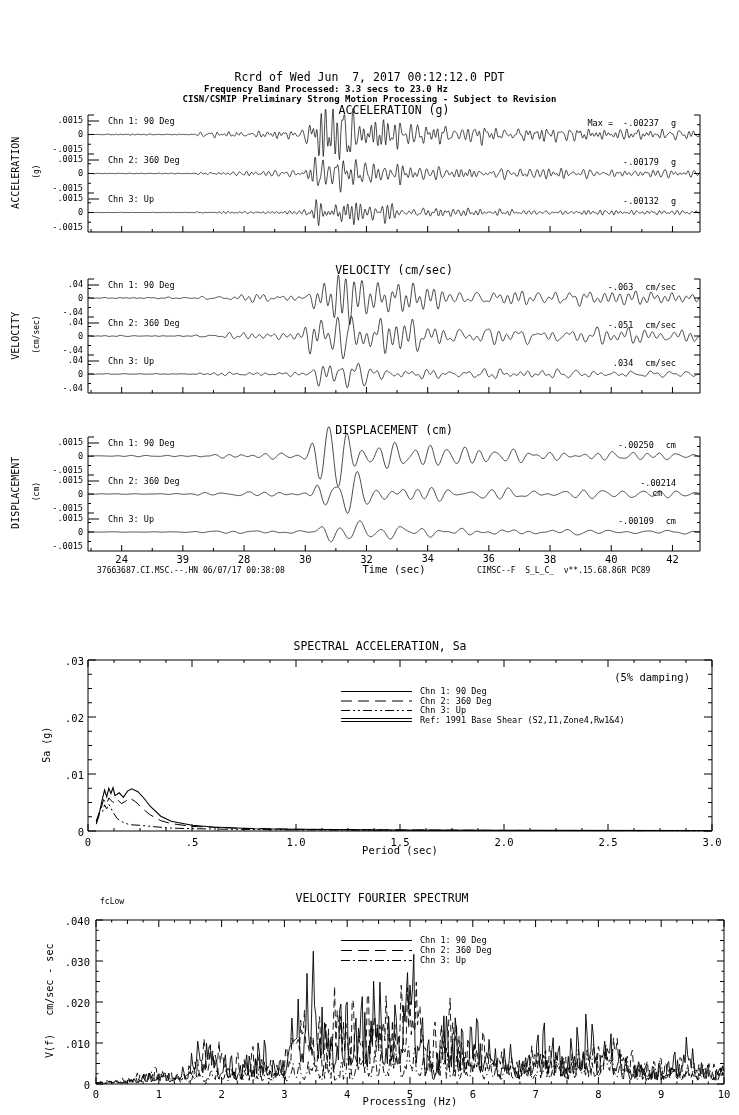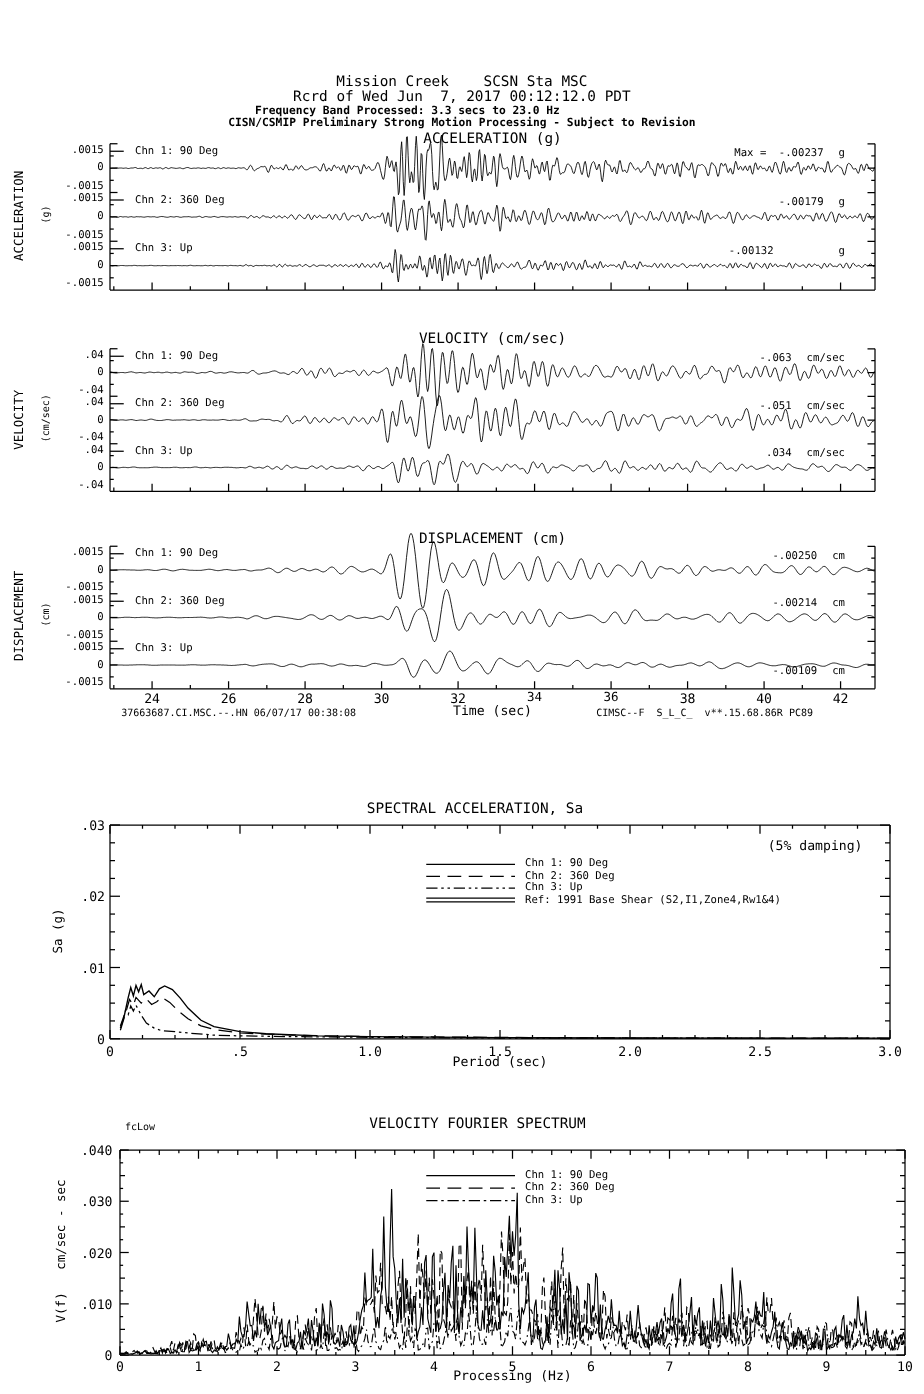--- a/index.html
+++ b/index.html
@@ -421,21 +421,20 @@
         <line x1="717" y1="920" x2="724" y2="920" stroke="#000" stroke-width="1"></line>
         <polyline points="341,940.5 412,940.5" fill="none" stroke="#000" stroke-width="1"></polyline>
         <polyline points="341,950.5 412,950.5" fill="none" stroke="#000" stroke-width="1" stroke-dasharray="11,6"></polyline>
         <polyline points="341,960.5 412,960.5" fill="none" stroke="#000" stroke-width="1" stroke-dasharray="9,3,2,3"></polyline>
         <polyline points="96.0,1082.8 97.3,1082.6 98.5,1082.7 99.8,1082.4 101.0,1081.4 102.3,1083.0 103.5,1083.4 104.8,1083.1 106.0,1083.2 107.3,1082.7 108.6,1082.2 109.8,1080.8 111.1,1082.6 112.3,1082.9 113.6,1083.0 114.8,1081.4 116.1,1080.4 117.4,1082.1 118.6,1082.1 119.9,1082.9 121.1,1083.2 122.4,1082.4 123.6,1082.8 124.9,1080.6 126.1,1082.9 127.4,1080.5 128.7,1080.7 129.9,1080.8 131.2,1079.2 132.4,1081.8 133.7,1078.9 134.9,1079.5 136.2,1082.8 137.4,1081.9 138.7,1081.9 140.0,1079.9 141.2,1082.1 142.5,1076.0 143.7,1076.2 145.0,1081.1 146.2,1081.3 147.5,1081.4 148.8,1073.6 150.0,1073.4 151.3,1082.0 152.5,1080.1 153.8,1080.8 155.0,1080.3 156.3,1079.9 157.5,1075.0 158.8,1073.6 160.1,1079.6 161.3,1075.6 162.6,1077.4 163.8,1073.5 165.1,1073.0 166.3,1080.9 167.6,1075.6 168.8,1080.5 170.1,1082.0 171.4,1080.0 172.6,1080.5 173.9,1078.1 175.1,1079.6 176.4,1074.8 177.6,1078.4 178.9,1079.1 180.2,1077.3 181.4,1077.1 182.7,1066.9 183.9,1072.2 185.2,1078.2 186.4,1078.3 187.7,1078.7 188.9,1071.5 190.2,1074.1 191.5,1053.3 192.7,1064.9 194.0,1069.6 195.2,1069.3 196.5,1060.2 197.7,1041.2 199.0,1051.5 200.2,1060.6 201.5,1060.4 202.8,1072.8 204.0,1064.3 205.3,1069.9 206.5,1043.0 207.8,1059.5 209.0,1046.8 210.3,1046.2 211.6,1061.4 212.8,1057.4 214.1,1068.1 215.3,1064.8 216.6,1060.0 217.8,1076.6 219.1,1079.1 220.3,1074.3 221.6,1073.2 222.9,1072.5 224.1,1062.0 225.4,1054.8 226.6,1073.2 227.9,1077.6 229.1,1077.3 230.4,1059.3 231.6,1055.7 232.9,1074.2 234.2,1072.1 235.4,1079.4 236.7,1079.1 237.9,1074.4 239.2,1073.2 240.4,1065.5 241.7,1079.6 243.0,1064.6 244.2,1067.7 245.5,1063.2 246.7,1054.8 248.0,1075.4 249.2,1056.0 250.5,1065.2 251.7,1076.9 253.0,1070.0 254.3,1077.2 255.5,1060.0 256.8,1074.1 258.0,1042.9 259.3,1051.8 260.5,1069.1 261.8,1066.0 263.0,1070.7 264.3,1040.2 265.6,1046.8 266.8,1074.4 268.1,1075.4 269.3,1073.9 270.6,1071.0 271.8,1077.4 273.1,1060.0 274.4,1065.5 275.6,1075.1 276.9,1073.2 278.1,1074.8 279.4,1061.7 280.6,1059.9 281.9,1072.1 283.1,1060.5 284.4,1075.5 285.7,1072.3 286.9,1065.6 288.2,1055.1 289.4,1048.4 290.7,1044.5 291.9,1018.1 293.2,1042.0 294.4,1040.1 295.7,1039.5 297.0,1037.8 298.2,999.0 299.5,1044.3 300.7,1062.1 302.0,1053.7 303.2,1062.5 304.5,1036.6 305.8,1029.9 307.0,973.3 308.3,1029.4 309.5,1044.9 310.8,1049.6 312.0,996.4 313.3,951.2 314.5,1005.3 315.8,1014.9 317.1,1043.2 318.3,1058.5 319.6,1038.7 320.8,1058.4 322.1,1007.0 323.3,1054.2 324.6,1022.6 325.8,1033.1 327.1,1046.8 328.4,1038.2 329.6,1058.9 330.9,1037.2 332.1,1037.2 333.4,1071.5 334.6,1065.5 335.9,1061.6 337.2,1045.8 338.4,1060.0 339.7,1009.8 340.9,1004.1 342.2,1054.8 343.4,1060.6 344.7,1066.2 345.9,1005.4 347.2,1002.1 348.5,1065.3 349.7,1055.8 351.0,1063.8 352.2,1062.8 353.5,1057.2 354.7,1033.9 356.0,1018.2 357.2,1061.1 358.5,1028.0 359.8,1038.5 361.0,1010.3 362.3,996.6 363.5,1066.4 364.8,1012.3 366.0,1049.2 367.3,1067.2 368.6,1045.8 369.8,1053.5 371.1,1020.8 372.3,1044.4 373.6,981.3 374.8,1014.2 376.1,1038.0 377.3,1028.3 378.6,1042.7 379.9,982.2 381.1,1018.2 382.4,1059.9 383.6,1064.2 384.9,1064.2 386.1,1048.2 387.4,1063.6 388.6,1016.3 389.9,1042.2 391.2,1060.6 392.4,1057.1 393.7,1043.1 394.9,1004.7 396.2,1017.6 397.4,1044.4 398.7,1036.7 400.0,1063.6 401.2,1049.3 402.5,1052.9 403.7,1005.6 405.0,1021.6 406.2,996.7 407.5,972.6 408.7,1009.1 410.0,985.1 411.3,1004.6 412.5,988.8 413.8,954.3 415.0,1043.4 416.3,1063.1 417.5,1045.9 418.8,1050.7 420.0,1046.3 421.3,1031.8 422.6,1017.8 423.8,1059.0 425.1,1071.9 426.3,1073.3 427.6,1045.7 428.8,1039.7 430.1,1067.0 431.4,1068.1 432.6,1078.5 433.9,1079.5 435.1,1074.9 436.4,1072.0 437.6,1053.2 438.9,1074.4 440.1,1046.4 441.4,1048.8 442.7,1039.8 443.9,1015.8 445.2,1057.0 446.4,1016.3 447.7,1031.6 448.9,1067.6 450.2,1055.5 451.4,1067.1 452.7,1039.2 454.0,1071.7 455.2,1017.8 456.5,1031.3 457.7,1061.9 459.0,1060.2 460.2,1071.0 461.5,1028.7 462.8,1032.4 464.0,1072.5 465.3,1068.8 466.5,1065.6 467.8,1059.9 469.0,1066.1 470.3,1026.9 471.5,1027.6 472.8,1058.6 474.1,1044.3 475.3,1048.6 476.6,1018.5 477.8,1022.2 479.1,1064.7 480.3,1043.6 481.6,1070.4 482.8,1071.0 484.1,1063.4 485.4,1059.4 486.6,1052.6 487.9,1058.4 489.1,1039.4 490.4,1057.3 491.6,1060.3 492.9,1060.2 494.2,1065.5 495.4,1048.6 496.7,1067.1 497.9,1076.5 499.2,1074.2 500.4,1077.9 501.7,1067.9 502.9,1068.8 504.2,1048.6 505.5,1064.6 506.7,1072.2 508.0,1073.5 509.2,1059.5 510.5,1044.1 511.7,1059.0 513.0,1066.8 514.2,1071.8 515.5,1076.5 516.8,1071.4 518.0,1078.0 519.3,1060.3 520.5,1072.1 521.8,1063.5 523.0,1064.3 524.3,1067.1 525.6,1057.6 526.8,1067.0 528.1,1058.2 529.3,1054.8 530.6,1075.6 531.8,1073.9 533.1,1069.6 534.3,1062.6 535.6,1067.0 536.9,1042.6 538.1,1034.9 539.4,1064.2 540.6,1069.3 541.9,1074.2 543.1,1031.2 544.4,1022.9 545.6,1065.6 546.9,1060.0 548.2,1067.5 549.4,1068.4 550.7,1061.0 551.9,1050.3 553.2,1037.7 554.4,1073.1 555.7,1052.1 557.0,1060.3 558.2,1050.9 559.5,1045.9 560.7,1076.1 562.0,1056.4 563.2,1068.8 564.5,1077.1 565.7,1068.5 567.0,1073.2 568.3,1056.4 569.5,1070.0 570.8,1038.5 572.0,1050.2 573.3,1062.8 574.5,1056.4 575.8,1066.9 577.0,1027.3 578.3,1040.2 579.6,1069.1 580.8,1071.1 582.1,1066.6 583.3,1053.4 584.6,1068.9 585.8,1014.1 587.1,1034.2 588.4,1060.1 589.6,1057.1 590.9,1051.4 592.1,1024.2 593.4,1036.1 594.6,1063.4 595.9,1057.8 597.1,1075.0 598.4,1070.8 599.7,1070.1 600.9,1055.5 602.2,1057.6 603.4,1053.8 604.7,1041.3 605.9,1055.8 607.2,1048.6 608.4,1052.6 609.7,1053.1 611.0,1033.7 612.2,1065.9 613.5,1074.9 614.7,1068.1 616.0,1071.2 617.2,1065.6 618.5,1061.3 619.8,1049.5 621.0,1069.5 622.3,1077.8 623.5,1079.1 624.8,1065.0 626.0,1058.3 627.3,1071.4 628.5,1073.0 629.8,1079.0 631.1,1079.6 632.3,1074.3 633.6,1075.9 634.8,1064.8 636.1,1077.5 637.3,1068.2 638.6,1070.6 639.8,1070.3 641.1,1064.6 642.4,1075.6 643.6,1069.2 644.9,1072.4 646.1,1080.7 647.4,1078.2 648.6,1079.6 649.9,1073.7 651.2,1079.7 652.4,1066.5 653.7,1067.4 654.9,1076.5 656.2,1075.7 657.4,1080.1 658.7,1063.3 659.9,1063.4 661.2,1079.9 662.5,1077.8 663.7,1077.0 665.0,1075.7 666.2,1076.2 667.5,1063.9 668.7,1061.5 670.0,1075.9 671.2,1067.8 672.5,1069.4 673.8,1055.6 675.0,1052.1 676.3,1076.1 677.5,1059.8 678.8,1074.2 680.0,1075.8 681.3,1068.0 682.6,1066.0 683.8,1054.8 685.1,1062.7 686.3,1037.0 687.6,1054.9 688.8,1060.3 690.1,1058.7 691.3,1068.2 692.6,1048.6 693.9,1065.4 695.1,1076.7 696.4,1076.0 697.6,1079.5 698.9,1073.3 700.1,1076.0 701.4,1062.7 702.6,1071.6 703.9,1077.8 705.2,1078.5 706.4,1072.7 707.7,1065.0 708.9,1070.6 710.2,1076.2 711.4,1077.4 712.7,1080.0 714.0,1077.2 715.2,1080.3 716.5,1069.3 717.7,1074.6 719.0,1069.9 720.2,1068.1 721.5,1071.7 722.7,1065.8 724.0,1071.2" fill="none" stroke="#000" stroke-width="0.9"></polyline>
         <polyline points="96.0,1082.8 97.3,1082.6 98.5,1082.8 99.8,1082.6 101.0,1082.5 102.3,1082.7 103.5,1081.3 104.8,1082.0 106.0,1081.4 107.3,1080.4 108.6,1082.0 109.8,1081.8 111.1,1081.8 112.3,1081.7 113.6,1081.0 114.8,1081.8 116.1,1080.7 117.4,1082.8 118.6,1082.6 119.9,1082.7 121.1,1079.0 122.4,1078.1 123.6,1081.0 124.9,1082.4 126.1,1082.8 127.4,1080.7 128.7,1078.4 129.9,1082.4 131.2,1078.4 132.4,1082.4 133.7,1079.2 134.9,1080.4 136.2,1076.6 137.4,1072.9 138.7,1080.4 140.0,1074.4 141.2,1076.2 142.5,1077.6 143.7,1074.1 145.0,1079.9 146.2,1073.9 147.5,1079.6 148.8,1073.3 150.0,1076.0 151.3,1078.3 152.5,1074.2 153.8,1079.4 155.0,1067.2 156.3,1068.5 157.5,1078.7 158.8,1078.8 160.1,1080.8 161.3,1073.8 162.6,1076.4 163.8,1076.2 165.1,1077.0 166.3,1079.7 167.6,1080.3 168.8,1079.0 170.1,1071.9 171.4,1072.7 172.6,1080.7 173.9,1077.5 175.1,1079.8 176.4,1077.1 177.6,1077.0 178.9,1080.0 180.2,1078.1 181.4,1080.2 182.7,1078.3 183.9,1080.6 185.2,1076.9 186.4,1075.1 187.7,1075.0 188.9,1065.7 190.2,1071.1 191.5,1074.4 192.7,1070.8 194.0,1074.8 195.2,1061.9 196.5,1076.9 197.7,1059.6 199.0,1072.5 200.2,1075.6 201.5,1074.2 202.8,1054.4 204.0,1038.8 205.3,1053.0 206.5,1068.4 207.8,1071.2 209.0,1064.8 210.3,1044.6 211.6,1065.3 212.8,1050.9 214.1,1066.7 215.3,1055.0 216.6,1062.2 217.8,1058.9 219.1,1041.2 220.3,1063.1 221.6,1053.4 222.9,1054.3 224.1,1068.0 225.4,1063.9 226.6,1070.9 227.9,1068.2 229.1,1070.4 230.4,1068.2 231.6,1067.3 232.9,1076.7 234.2,1071.8 235.4,1077.7 236.7,1053.7 237.9,1052.7 239.2,1071.0 240.4,1077.8 241.7,1076.0 243.0,1064.2 244.2,1059.7 245.5,1070.9 246.7,1061.6 248.0,1074.6 249.2,1068.7 250.5,1071.5 251.7,1052.2 253.0,1046.4 254.3,1076.4 255.5,1056.8 256.8,1065.3 258.0,1062.6 259.3,1054.6 260.5,1076.8 261.8,1059.4 263.0,1076.8 264.3,1061.9 265.6,1071.0 266.8,1070.8 268.1,1066.3 269.3,1074.4 270.6,1060.1 271.8,1066.2 273.1,1075.9 274.4,1073.3 275.6,1079.5 276.9,1065.0 278.1,1074.3 279.4,1065.9 280.6,1071.7 281.9,1075.2 283.1,1078.5 284.4,1068.9 285.7,1047.7 286.9,1048.2 288.2,1068.9 289.4,1061.6 290.7,1064.0 291.9,1038.1 293.2,1044.6 294.4,1045.3 295.7,1044.2 297.0,1042.6 298.2,1039.4 299.5,1050.2 300.7,1020.4 302.0,1034.2 303.2,1032.8 304.5,1010.2 305.8,1044.5 307.0,1046.2 308.3,1045.4 309.5,1052.5 310.8,1037.3 312.0,1056.9 313.3,1037.0 314.5,1065.8 315.8,1066.8 317.1,1065.6 318.3,1029.6 319.6,1016.7 320.8,1046.9 322.1,1066.8 323.3,1071.3 324.6,1050.7 325.8,1024.0 327.1,1068.6 328.4,1028.9 329.6,1066.2 330.9,1038.8 332.1,1051.0 333.4,1022.3 334.6,986.6 335.9,1046.4 337.2,1010.7 338.4,1022.1 339.7,1038.9 340.9,1016.5 342.2,1051.2 343.4,1022.1 344.7,1051.4 345.9,1023.5 347.2,1036.5 348.5,1055.1 349.7,1035.5 351.0,1067.3 352.2,999.9 353.5,1002.5 354.7,1055.1 356.0,1059.1 357.2,1065.4 358.5,1035.3 359.8,1042.4 361.0,1045.5 362.3,1041.0 363.5,1060.1 364.8,1058.9 366.0,1053.4 367.3,997.2 368.6,994.6 369.8,1063.7 371.1,1028.2 372.3,1046.6 373.6,1024.0 374.8,1016.1 376.1,1051.8 377.3,1024.7 378.6,1051.5 379.9,1025.7 381.1,1048.5 382.4,1029.4 383.6,1022.3 384.9,1040.8 386.1,995.9 387.4,1025.3 388.6,1048.2 389.9,1038.1 391.2,1060.2 392.4,1020.5 393.7,1068.3 394.9,1024.6 396.2,1054.4 397.4,1065.4 398.7,1062.4 400.0,1027.5 401.2,985.3 402.5,1006.9 403.7,1050.4 405.0,1052.1 406.2,1041.4 407.5,987.5 408.7,1028.3 410.0,1001.6 411.3,1034.7 412.5,1018.8 413.8,1030.8 415.0,1027.9 416.3,982.1 417.5,1024.9 418.8,1012.4 420.0,1006.2 421.3,1043.0 422.6,1035.0 423.8,1048.0 425.1,1048.0 426.3,1051.8 427.6,1056.9 428.8,1056.7 430.1,1071.5 431.4,1063.7 432.6,1069.7 433.9,1029.9 435.1,1022.0 436.4,1053.9 437.6,1071.3 438.9,1065.4 440.1,1042.7 441.4,1025.1 442.7,1058.6 443.9,1030.6 445.2,1066.0 446.4,1047.9 447.7,1056.6 448.9,1015.6 450.2,998.1 451.4,1059.8 452.7,1022.6 454.0,1039.6 455.2,1040.5 456.5,1024.4 457.7,1068.2 459.0,1036.0 460.2,1071.6 461.5,1042.5 462.8,1058.6 464.0,1061.2 465.3,1052.1 466.5,1071.0 467.8,1038.4 469.0,1043.9 470.3,1066.5 471.5,1062.1 472.8,1073.7 474.1,1046.3 475.3,1061.0 476.6,1049.3 477.8,1057.1 479.1,1067.2 480.3,1073.4 481.6,1060.7 482.8,1031.7 484.1,1037.3 485.4,1070.7 486.6,1063.1 487.9,1069.0 489.1,1053.5 490.4,1057.9 491.6,1064.9 492.9,1062.7 494.2,1066.8 495.4,1063.2 496.7,1069.4 497.9,1056.9 499.2,1060.3 500.4,1064.2 501.7,1051.7 502.9,1066.2 504.2,1068.6 505.5,1067.1 506.7,1072.6 508.0,1064.5 509.2,1075.0 510.5,1065.6 511.7,1076.5 513.0,1078.2 514.2,1076.9 515.5,1067.1 516.8,1061.9 518.0,1069.4 519.3,1077.8 520.5,1079.3 521.8,1072.6 523.0,1061.0 524.3,1076.0 525.6,1063.0 526.8,1075.3 528.1,1066.6 529.3,1070.9 530.6,1061.6 531.8,1045.9 533.1,1065.5 534.3,1054.4 535.6,1055.7 536.9,1063.9 538.1,1052.7 539.4,1065.3 540.6,1054.2 541.9,1064.2 543.1,1054.9 544.4,1059.5 545.6,1070.5 546.9,1061.6 548.2,1075.7 549.4,1045.9 550.7,1047.7 551.9,1070.3 553.2,1073.9 554.4,1075.4 555.7,1064.8 557.0,1064.9 558.2,1069.9 559.5,1066.5 560.7,1076.1 562.0,1074.8 563.2,1074.7 564.5,1057.8 565.7,1057.0 567.0,1079.2 568.3,1067.7 569.5,1072.9 570.8,1066.8 572.0,1061.8 573.3,1075.4 574.5,1063.2 575.8,1074.4 577.0,1062.4 578.3,1070.2 579.6,1063.7 580.8,1058.8 582.1,1070.0 583.3,1049.9 584.6,1060.0 585.8,1070.6 587.1,1066.5 588.4,1077.0 589.6,1060.5 590.9,1076.1 592.1,1062.6 593.4,1071.3 594.6,1076.4 595.9,1075.4 597.1,1064.5 598.4,1046.4 599.7,1052.3 600.9,1072.7 602.2,1071.7 603.4,1069.8 604.7,1050.1 605.9,1061.5 607.2,1056.9 608.4,1063.5 609.7,1059.8 611.0,1061.3 612.2,1061.0 613.5,1037.9 614.7,1051.3 616.0,1049.5 617.2,1038.5 618.5,1059.1 619.8,1054.5 621.0,1058.3 622.3,1060.9 623.5,1057.7 624.8,1063.7 626.0,1057.8 627.3,1073.3 628.5,1070.0 629.8,1073.1 631.1,1054.3 632.3,1050.3 633.6,1067.2 634.8,1078.3 636.1,1075.7 637.3,1069.1 638.6,1061.7 639.8,1076.9 641.1,1065.6 642.4,1079.4 643.6,1072.6 644.9,1076.1 646.1,1066.0 647.4,1061.0 648.6,1076.0 649.9,1069.4 651.2,1073.3 652.4,1074.4 653.7,1070.0 654.9,1079.1 656.2,1071.8 657.4,1079.4 658.7,1071.4 659.9,1074.9 661.2,1075.9 662.5,1070.6 663.7,1079.5 665.0,1062.7 666.2,1064.4 667.5,1075.6 668.7,1074.3 670.0,1078.3 671.2,1067.7 672.5,1072.3 673.8,1069.4 675.0,1071.1 676.3,1077.0 677.5,1078.8 678.8,1074.0 680.0,1057.4 681.3,1058.7 682.6,1078.6 683.8,1073.0 685.1,1076.6 686.3,1069.1 687.6,1069.7 688.8,1075.4 690.1,1072.6 691.3,1076.4 692.6,1073.8 693.9,1076.8 695.1,1070.4 696.4,1070.0 697.6,1074.0 698.9,1064.1 700.1,1072.0 701.4,1074.0 702.6,1071.7 703.9,1076.9 705.2,1068.3 706.4,1078.3 707.7,1068.9 708.9,1077.1 710.2,1079.5 711.4,1077.4 712.7,1070.5 714.0,1063.9 715.2,1070.4 716.5,1079.3 717.7,1080.7 719.0,1077.0 720.2,1069.2 721.5,1077.9 722.7,1072.2 724.0,1078.4" fill="none" stroke="#000" stroke-width="0.9" stroke-dasharray="7,4"></polyline>
         <polyline points="96.0,1082.7 97.3,1083.3 98.5,1083.4 99.8,1083.4 101.0,1082.6 102.3,1082.1 103.5,1083.2 104.8,1083.2 106.0,1083.4 107.3,1083.4 108.6,1083.0 109.8,1082.6 111.1,1081.4 112.3,1083.2 113.6,1082.1 114.8,1082.4 116.1,1081.6 117.4,1080.6 118.6,1082.6 119.9,1081.5 121.1,1082.4 122.4,1083.1 123.6,1082.6 124.9,1083.1 126.1,1081.1 127.4,1083.2 128.7,1079.4 129.9,1079.8 131.2,1081.2 132.4,1080.3 133.7,1082.8 134.9,1077.2 136.2,1078.0 137.4,1082.3 138.7,1082.6 140.0,1081.4 141.2,1080.3 142.5,1082.1 143.7,1074.7 145.0,1075.3 146.2,1081.5 147.5,1079.8 148.8,1078.9 150.0,1071.6 151.3,1071.8 152.5,1080.5 153.8,1076.9 155.0,1081.1 156.3,1080.7 157.5,1079.3 158.8,1074.8 160.1,1073.8 161.3,1076.7 162.6,1071.5 163.8,1075.8 165.1,1074.6 166.3,1074.6 167.6,1078.8 168.8,1073.0 170.1,1079.4 171.4,1081.5 172.6,1080.4 173.9,1081.3 175.1,1078.7 176.4,1078.6 177.6,1073.7 178.9,1078.0 180.2,1082.1 181.4,1081.7 182.7,1078.2 183.9,1074.4 185.2,1078.2 186.4,1080.3 187.7,1082.0 188.9,1081.8 190.2,1080.7 191.5,1081.2 192.7,1075.6 194.0,1079.6 195.2,1077.6 196.5,1077.5 197.7,1077.4 199.0,1073.3 200.2,1077.5 201.5,1076.6 202.8,1076.6 204.0,1081.7 205.3,1080.8 206.5,1080.6 207.8,1076.8 209.0,1079.4 210.3,1072.3 211.6,1070.8 212.8,1077.3 214.1,1077.0 215.3,1079.6 216.6,1070.5 217.8,1067.8 219.1,1079.7 220.3,1079.0 221.6,1078.7 222.9,1079.2 224.1,1078.2 225.4,1072.0 226.6,1068.7 227.9,1080.8 229.1,1076.0 230.4,1077.3 231.6,1071.0 232.9,1068.9 234.2,1080.2 235.4,1074.9 236.7,1080.2 237.9,1081.4 239.2,1079.1 240.4,1079.0 241.7,1074.3 243.0,1079.7 244.2,1070.6 245.5,1074.0 246.7,1075.6 248.0,1073.4 249.2,1080.3 250.5,1068.9 251.7,1074.1 253.0,1080.0 254.3,1079.7 255.5,1080.2 256.8,1075.9 258.0,1079.1 259.3,1066.3 260.5,1071.2 261.8,1080.4 263.0,1080.3 264.3,1076.4 265.6,1067.8 266.8,1070.7 268.1,1078.7 269.3,1078.1 270.6,1080.2 271.8,1079.5 273.1,1080.8 274.4,1073.4 275.6,1075.5 276.9,1076.1 278.1,1073.7 279.4,1076.0 280.6,1071.8 281.9,1073.2 283.1,1075.8 284.4,1070.9 285.7,1079.6 286.9,1081.1 288.2,1077.9 289.4,1076.8 290.7,1074.9 291.9,1070.7 293.2,1063.6 294.4,1073.2 295.7,1077.3 297.0,1077.2 298.2,1068.5 299.5,1061.3 300.7,1073.5 302.0,1075.3 303.2,1078.7 304.5,1079.7 305.8,1074.5 307.0,1072.4 308.3,1060.5 309.5,1075.3 310.8,1068.8 312.0,1070.8 313.3,1065.8 314.5,1057.7 315.8,1071.6 317.1,1066.7 318.3,1072.0 319.6,1078.3 320.8,1075.8 322.1,1079.6 323.3,1067.6 324.6,1078.4 325.8,1061.7 327.1,1064.2 328.4,1072.6 329.6,1070.0 330.9,1078.3 332.1,1063.2 333.4,1065.0 334.6,1080.1 335.9,1079.7 337.2,1077.0 338.4,1075.2 339.7,1078.1 340.9,1062.9 342.2,1062.4 343.4,1079.4 344.7,1074.5 345.9,1073.5 347.2,1058.5 348.5,1057.1 349.7,1078.5 351.0,1069.1 352.2,1078.9 353.5,1078.1 354.7,1074.2 356.0,1067.8 357.2,1062.5 358.5,1070.8 359.8,1056.5 361.0,1064.7 362.3,1062.3 363.5,1059.7 364.8,1072.8 366.0,1054.0 367.3,1069.2 368.6,1076.3 369.8,1073.2 371.1,1076.8 372.3,1066.6 373.6,1068.8 374.8,1049.5 376.1,1061.8 377.3,1077.2 378.6,1075.6 379.9,1065.3 381.1,1049.2 382.4,1060.4 383.6,1071.1 384.9,1075.5 386.1,1075.4 387.4,1071.8 388.6,1075.9 389.9,1055.5 391.2,1067.1 392.4,1064.5 393.7,1063.4 394.9,1065.1 396.2,1053.9 397.4,1063.9 398.7,1065.0 400.0,1062.2 401.2,1078.3 402.5,1075.8 403.7,1073.5 405.0,1064.9 406.2,1069.0 407.5,1053.6 408.7,1046.5 410.0,1064.8 411.3,1066.4 412.5,1071.4 413.8,1054.6 415.0,1047.7 416.3,1073.0 417.5,1073.5 418.8,1074.1 420.0,1076.0 421.3,1072.3 422.6,1063.8 423.8,1054.2 425.1,1075.9 426.3,1067.9 427.6,1070.3 428.8,1057.9 430.1,1051.2 431.4,1073.0 432.6,1063.1 433.9,1073.7 435.1,1077.0 436.4,1071.7 437.6,1072.8 438.9,1058.7 440.1,1075.7 441.4,1051.0 442.7,1058.7 443.9,1064.9 445.2,1060.0 446.4,1078.4 447.7,1053.4 448.9,1062.4 450.2,1076.8 451.4,1076.8 452.7,1076.3 454.0,1070.3 455.2,1077.7 456.5,1056.2 457.7,1062.1 459.0,1079.1 460.2,1078.0 461.5,1072.8 462.8,1056.5 464.0,1059.1 465.3,1075.7 466.5,1072.1 467.8,1076.7 469.0,1075.7 470.3,1076.1 471.5,1062.3 472.8,1063.3 474.1,1068.1 475.3,1060.5 476.6,1067.1 477.8,1060.6 479.1,1062.6 480.3,1071.6 481.6,1061.7 482.8,1076.1 484.1,1079.2 485.4,1075.3 486.6,1075.5 487.9,1071.9 489.1,1070.0 490.4,1061.3 491.6,1071.6 492.9,1077.2 494.2,1076.6 495.4,1069.6 496.7,1060.7 497.9,1071.6 499.2,1075.2 500.4,1079.1 501.7,1079.0 502.9,1074.1 504.2,1073.7 505.5,1059.9 506.7,1073.3 508.0,1069.0 509.2,1070.2 510.5,1066.4 511.7,1057.7 513.0,1069.9 514.2,1067.9 515.5,1071.2 516.8,1078.5 518.0,1076.4 519.3,1079.2 520.5,1068.4 521.8,1076.9 523.0,1063.2 524.3,1063.8 525.6,1072.7 526.8,1070.5 528.1,1077.1 529.3,1064.8 530.6,1063.4 531.8,1079.3 533.1,1078.7 534.3,1075.9 535.6,1074.7 536.9,1075.9 538.1,1060.9 539.4,1057.3 540.6,1078.0 541.9,1072.3 543.1,1072.0 544.4,1054.1 545.6,1050.3 546.9,1077.0 548.2,1064.6 549.4,1077.8 550.7,1077.8 551.9,1072.2 553.2,1067.7 554.4,1059.9 555.7,1072.5 557.0,1056.2 558.2,1064.4 559.5,1064.0 560.7,1060.8 562.0,1076.2 563.2,1058.0 564.5,1070.0 565.7,1077.6 567.0,1075.8 568.3,1079.2 569.5,1069.3 570.8,1073.2 572.0,1053.9 573.3,1062.5 574.5,1077.5 575.8,1076.2 577.0,1068.1 578.3,1049.5 579.6,1057.3 580.8,1071.4 582.1,1073.6 583.3,1073.9 584.6,1070.4 585.8,1076.3 587.1,1049.9 588.4,1060.1 589.6,1060.7 590.9,1056.3 592.1,1059.5 593.4,1044.0 594.6,1053.4 595.9,1060.6 597.1,1053.4 598.4,1075.7 599.7,1074.7 600.9,1070.5 602.2,1063.6 603.4,1065.5 604.7,1054.6 605.9,1045.4 607.2,1064.6 608.4,1067.7 609.7,1070.5 611.0,1058.3 612.2,1049.2 613.5,1071.3 614.7,1073.4 616.0,1074.6 617.2,1077.1 618.5,1071.5 619.8,1065.6 621.0,1054.1 622.3,1074.3 623.5,1069.2 624.8,1071.8 626.0,1062.5 627.3,1056.3 628.5,1072.8 629.8,1067.7 631.1,1075.0 632.3,1078.3 633.6,1074.9 634.8,1077.0 636.1,1065.7 637.3,1079.7 638.6,1061.7 639.8,1065.7 641.1,1070.9 642.4,1067.1 643.6,1078.4 644.9,1063.0 646.1,1067.3 647.4,1079.3 648.6,1079.3 649.9,1077.7 651.2,1073.7 652.4,1079.8 653.7,1061.4 654.9,1063.6 656.2,1079.5 657.4,1078.1 658.7,1074.4 659.9,1057.9 661.2,1058.8 662.5,1077.8 663.7,1072.9 665.0,1078.1 666.2,1077.9 667.5,1077.0 668.7,1068.7 670.0,1068.0 671.2,1074.0 672.5,1067.0 673.8,1072.0 675.0,1068.1 676.3,1068.3 677.5,1076.8 678.8,1068.5 680.0,1077.9 681.3,1080.4 682.6,1077.7 683.8,1078.3 685.1,1073.9 686.3,1073.8 687.6,1064.5 688.8,1072.0 690.1,1078.0 691.3,1077.0 692.6,1072.4 693.9,1063.0 695.1,1071.4 696.4,1076.3 697.6,1080.2 698.9,1078.9 700.1,1075.3 701.4,1076.4 702.6,1063.8 703.9,1073.7 705.2,1072.3 706.4,1072.8 707.7,1071.0 708.9,1063.6 710.2,1071.6 711.4,1072.3 712.7,1073.3 714.0,1079.9 715.2,1078.5 716.5,1079.5 717.7,1072.3 719.0,1077.2 720.2,1068.6 721.5,1067.7 722.7,1075.0 724.0,1073.7" fill="none" stroke="#000" stroke-width="0.9" stroke-dasharray="7,3,1.5,3"></polyline>
       </g>
     </svg>
 
-  <div class="t ctr" id="hdr1">Mission Creek    SCSN Sta MSC</div>
   <div class="t ctr" id="hdr2">Rcrd of Wed Jun  7, 2017 00:12:12.0 PDT</div>
   <div class="t ctr b" id="hdr3">Frequency Band Processed: 3.3 secs to 23.0 Hz</div>
   <div class="t ctr b" id="hdr4">CISN/CSMIP Preliminary Strong Motion Processing - Subject to Revision</div>
 
   <div class="t ctr" id="acc-title">ACCELERATION (g)</div>
   <div class="t ctr" id="vel-title">VELOCITY (cm/sec)</div>
   <div class="t ctr" id="disp-title">DISPLACEMENT (cm)</div>
 
   <div class="t side" id="acc-side">ACCELERATION</div>
   <div class="t side" id="acc-unit">(g)</div>
@@ -464,21 +463,21 @@
     <div class="maxrow" style="top: 118px;"><span class="pre">Max =</span><span>-.00237</span><span class="unit">g</span></div>
     <div class="t rgt" style="left: 25px; top: 154.5px; width: 58px; font-size: 8.5px;">.0015</div>
     <div class="t rgt" style="left: 25px; top: 169px; width: 58px; font-size: 8.5px;">0</div>
     <div class="t rgt" style="left: 25px; top: 183.5px; width: 58px; font-size: 8.5px;">-.0015</div>
     <div class="t " style="left: 108px; top: 156px; font-size: 8.5px;">Chn 2: 360 Deg</div>
     <div class="maxrow" style="top: 157px;"><span class="pre"></span><span>-.00179</span><span class="unit">g</span></div>
     <div class="t rgt" style="left: 25px; top: 193.5px; width: 58px; font-size: 8.5px;">.0015</div>
     <div class="t rgt" style="left: 25px; top: 208px; width: 58px; font-size: 8.5px;">0</div>
     <div class="t rgt" style="left: 25px; top: 222.5px; width: 58px; font-size: 8.5px;">-.0015</div>
     <div class="t " style="left: 108px; top: 195px; font-size: 8.5px;">Chn 3: Up</div>
-    <div class="maxrow" style="top: 196px; gap: 40px;"><span class="pre"></span><span>-.00132</span><span class="unit">g</span></div>
+    <div class="maxrow" style="top: 196px;"><span class="pre"></span><span>-.00132</span><span class="unit">g</span></div>
     <div class="t rgt" style="left: 25px; top: 279.5px; width: 58px; font-size: 8.5px;">.04</div>
     <div class="t rgt" style="left: 25px; top: 293.5px; width: 58px; font-size: 8.5px;">0</div>
     <div class="t rgt" style="left: 25px; top: 307.5px; width: 58px; font-size: 8.5px;">-.04</div>
     <div class="t " style="left: 108px; top: 281px; font-size: 8.5px;">Chn 1: 90 Deg</div>
     <div class="maxrow" style="top: 282px;"><span class="pre"></span><span>-.063</span><span class="unit">cm/sec</span></div>
     <div class="t rgt" style="left: 25px; top: 317.5px; width: 58px; font-size: 8.5px;">.04</div>
     <div class="t rgt" style="left: 25px; top: 331.5px; width: 58px; font-size: 8.5px;">0</div>
     <div class="t rgt" style="left: 25px; top: 345.5px; width: 58px; font-size: 8.5px;">-.04</div>
     <div class="t " style="left: 108px; top: 319px; font-size: 8.5px;">Chn 2: 360 Deg</div>
     <div class="maxrow" style="top: 320px;"><span class="pre"></span><span>-.051</span><span class="unit">cm/sec</span></div>
@@ -489,28 +488,28 @@
     <div class="maxrow" style="top: 358px;"><span class="pre"></span><span>.034</span><span class="unit">cm/sec</span></div>
     <div class="t rgt" style="left: 25px; top: 437.5px; width: 58px; font-size: 8.5px;">.0015</div>
     <div class="t rgt" style="left: 25px; top: 451.5px; width: 58px; font-size: 8.5px;">0</div>
     <div class="t rgt" style="left: 25px; top: 465.5px; width: 58px; font-size: 8.5px;">-.0015</div>
     <div class="t " style="left: 108px; top: 439px; font-size: 8.5px;">Chn 1: 90 Deg</div>
     <div class="maxrow" style="top: 440px;"><span class="pre"></span><span>-.00250</span><span class="unit">cm</span></div>
     <div class="t rgt" style="left: 25px; top: 475.5px; width: 58px; font-size: 8.5px;">.0015</div>
     <div class="t rgt" style="left: 25px; top: 489.5px; width: 58px; font-size: 8.5px;">0</div>
     <div class="t rgt" style="left: 25px; top: 503.5px; width: 58px; font-size: 8.5px;">-.0015</div>
     <div class="t " style="left: 108px; top: 477px; font-size: 8.5px;">Chn 2: 360 Deg</div>
-    <div class="maxrow" style="top: 478px;"><span class="pre"></span><span>-.00214</span><span class="unit">cm</span></div>
+    <div class="maxrow" style="top: 478px; flex-direction: column;"><span class="pre"></span><span>-.00214</span><span class="unit">cm</span></div>
     <div class="t rgt" style="left: 25px; top: 513.5px; width: 58px; font-size: 8.5px;">.0015</div>
     <div class="t rgt" style="left: 25px; top: 527.5px; width: 58px; font-size: 8.5px;">0</div>
     <div class="t rgt" style="left: 25px; top: 541.5px; width: 58px; font-size: 8.5px;">-.0015</div>
     <div class="t " style="left: 108px; top: 515px; font-size: 8.5px;">Chn 3: Up</div>
-    <div class="maxrow" style="top: 516px; margin-top: 16px;"><span class="pre"></span><span>-.00109</span><span class="unit">cm</span></div>
+    <div class="maxrow" style="top: 516px;"><span class="pre"></span><span>-.00109</span><span class="unit">cm</span></div>
     <div class="t ctr" style="left: 101.66px; top: 553px; width: 40px; font-size: 10.5px;">24</div>
-    <div class="t ctr" style="left: 162.86px; top: 553px; width: 40px; font-size: 10.5px;">26</div>
+    <div class="t ctr" style="left: 162.86px; top: 553px; width: 40px; font-size: 10.5px;">39</div>
     <div class="t ctr" style="left: 224.06px; top: 553px; width: 40px; font-size: 10.5px;">28</div>
     <div class="t ctr" style="left: 285.26px; top: 553px; width: 40px; font-size: 10.5px;">30</div>
     <div class="t ctr" style="left: 346.46px; top: 553px; width: 40px; font-size: 10.5px;">32</div>
     <div class="t ctr" style="left: 407.66px; top: 553px; width: 40px; font-size: 10px;">34</div>
     <div class="t ctr" style="left: 468.86px; top: 553px; width: 40px; font-size: 10px;">36</div>
     <div class="t ctr" style="left: 530.06px; top: 553px; width: 40px; font-size: 10.5px;">38</div>
     <div class="t ctr" style="left: 591.26px; top: 553px; width: 40px; font-size: 10.5px;">40</div>
     <div class="t ctr" style="left: 652.46px; top: 553px; width: 40px; font-size: 10.5px;">42</div>
     <div class="t rgt" style="left: 24px; top: 655px; width: 60px; font-size: 10.5px;">.03</div>
     <div class="t rgt" style="left: 24px; top: 712px; width: 60px; font-size: 10.5px;">.02</div>

